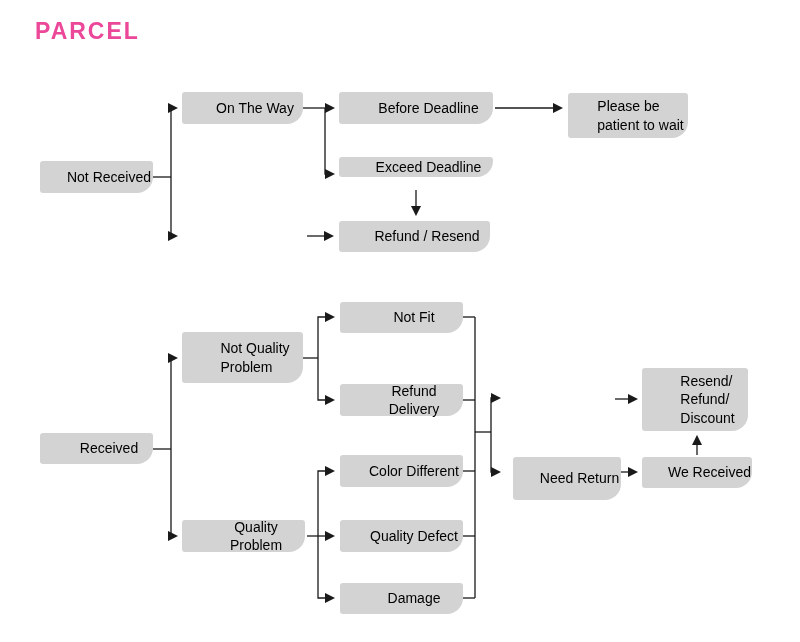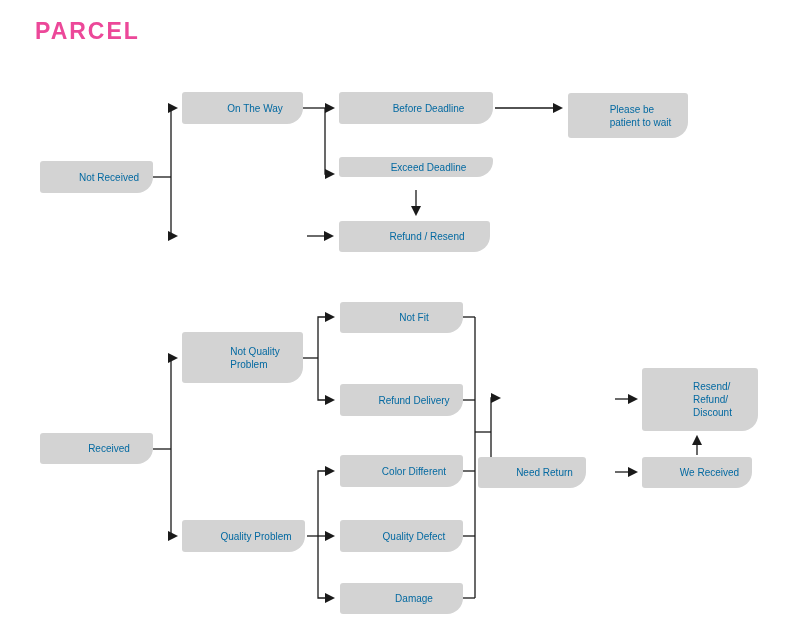--- a/index.html
+++ b/index.html
@@ -28,22 +28,22 @@
     position: absolute;
     left: 0;
     top: 0;
     width: 800px;
     height: 642px;
   }
   .node {
     position: absolute;
     background: #d3d3d3;
     border-radius: 3px 3px 16px 3px;
-    color: #0369a1;
-    font-size: 10px;
+    color: #000000;
+    font-size: 14px;
     line-height: 1.3;
     display: flex;
     align-items: center;
     justify-content: center;
     box-sizing: border-box;
     white-space: pre-line;
     text-align: center;
     padding-left: 25px;
   }
   .node.ml {
@@ -122,21 +122,21 @@
 
   <div class="node" style="left:340px;top:384px;width:123px;height:32px"><span>Refund Delivery</span></div>
 
   <div class="node" style="left:340px;top:455px;width:123px;height:32px"><span>Color Different</span></div>
 
   <div class="node" style="left:340px;top:520px;width:123px;height:32px"><span>Quality Defect</span></div>
 
   <div class="node" style="left:340px;top:583px;width:123px;height:31px"><span>Damage</span></div>
 
 
-  <div class="node" style="left:478px;top:457px;width:108px;height:31px"><span>Need Return</span></div>
+  <div class="node" style="left:513px;top:457px;width:108px;height:43px"><span>Need Return</span></div>
 
-  <div class="node ml" style="left:642px;top:368px;width:116px;height:63px"><span>Resend/
+  <div class="node ml" style="left:642px;top:368px;width:106px;height:63px"><span>Resend/
 Refund/
 Discount</span></div>
 
   <div class="node" style="left:642px;top:457px;width:110px;height:31px"><span>We Received</span></div>
 
 </div>
 
 </body></html>

